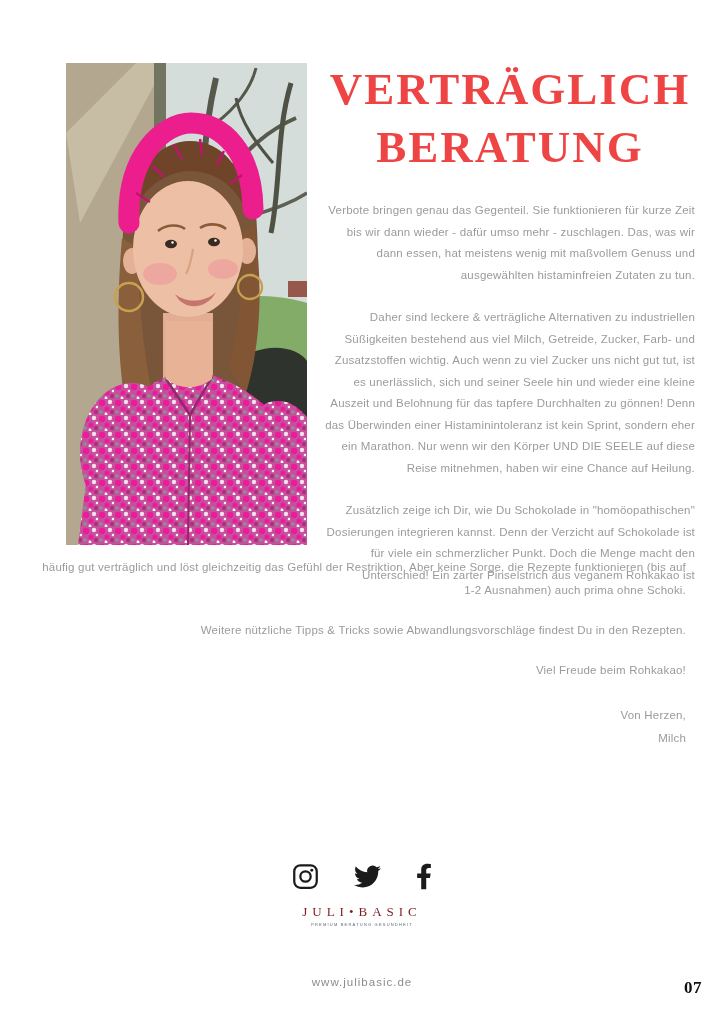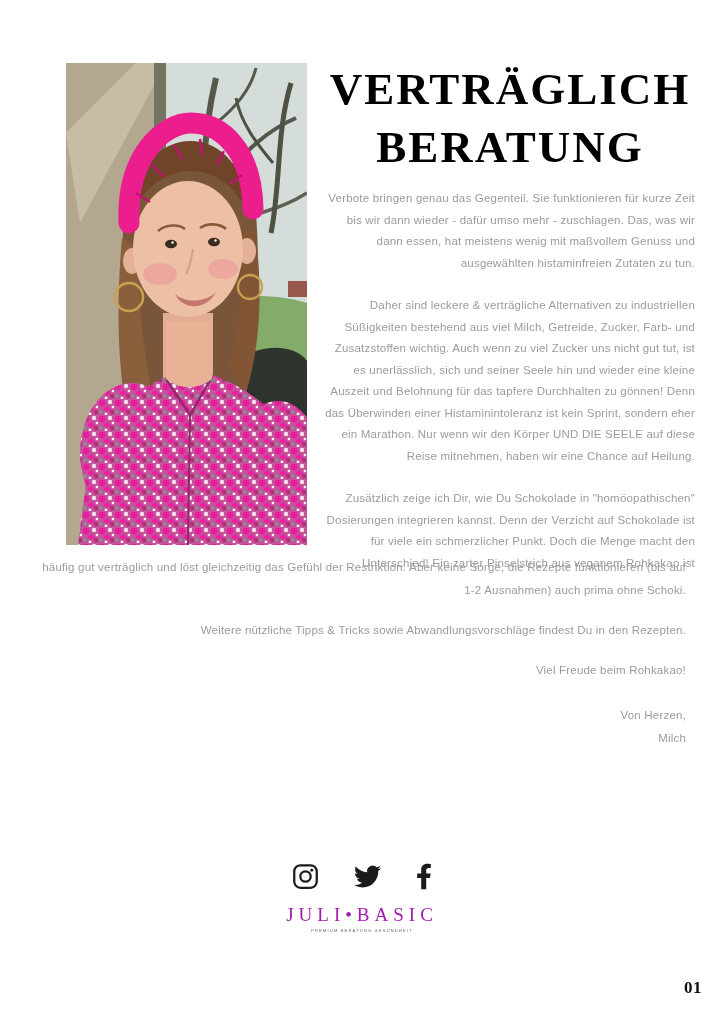--- a/index.html
+++ b/index.html
@@ -7,37 +7,37 @@
     position:relative;width:724px;height:1024px;margin:0 auto;
     background:#ffffff;overflow:hidden;
     font-family:"Liberation Sans",sans-serif;color:#9b9b9b;
   }
   
   .photo-wrap{position:absolute;left:66px;top:63px;width:241px;height:482px;overflow:hidden;}
   .photo-wrap svg{display:block;width:100%;height:100%;}
   
   .right-col{position:absolute;left:325px;top:60px;width:370px;text-align:center;}
   .page-title{
-    margin:0 0 12px 0;font-family:"Liberation Serif","DejaVu Serif",serif;
-    font-weight:700;color:#000000;font-size:45px;line-height:58px;letter-spacing:2px;
+    margin:0 0 24px 0;font-family:"Liberation Serif","DejaVu Serif",serif;
+    font-weight:700;color:#ef4444;font-size:45px;line-height:58px;letter-spacing:2px;
   }
   .body-text{font-size:11.5px;line-height:21.5px;color:#9b9b9b;letter-spacing:.2px;text-align:right;}
   .right-col p{margin:0 0 21px 0;}
   
   .full-text{position:absolute;left:38px;top:556px;width:648px;}
   .full-text p{margin:0 0 17px 0;line-height:23px;}
   .signoff{margin-top:22px;}
   .signoff p{margin:0;line-height:23px;}
   
   .brand{position:absolute;left:0;top:860px;width:100%;text-align:center;}
   .social-row{display:flex;justify-content:center;align-items:center;gap:33px;height:32px;}
   .social-row a{display:inline-flex;align-items:center;justify-content:center;color:#1b1b1b;text-decoration:none;}
   .logo-name{
     margin-top:12px;font-family:"Liberation Serif","DejaVu Serif",serif;
-    font-size:19px;letter-spacing:5px;color:#a21caf;font-weight:500;
+    font-size:13px;letter-spacing:5px;color:#7f1d1d;font-weight:500;
   }
   .logo-tagline{
     margin-top:2px;font-size:4px;letter-spacing:1.2px;color:#2d3b55;opacity:.8;
     font-family:"Liberation Sans",sans-serif;
   }
   
   .footer-url{
     position:absolute;left:0;top:976px;width:100%;text-align:center;
     font-size:11.5px;letter-spacing:1px;color:#8d8d8d;text-decoration:none;
   }
@@ -157,15 +157,16 @@
       <a href="#" aria-label="Facebook">
         <svg width="16" height="27" viewBox="0 0 320 512" fill="#1b1b1b">
           <path d="M279.14 288l14.22-92.66h-88.91v-60.13c0-25.35 12.42-50.06 52.24-50.06h40.42V6.26S260.43 0 225.36 0c-73.22 0-121.08 44.38-121.08 124.72v70.62H22.89V288h81.39v224h100.17V288z"></path>
         </svg>
       </a>
     </div>
     <div class="logo-name">JULI•BASIC</div>
     <div class="logo-tagline">PREMIUM BERATUNG GESUNDHEIT</div>
   </div>
 
-  <div class="page-number">01</div>
+  <a href="#" class="footer-url">www.julibasic.de</a>
+  <div class="page-number">07</div>
 
 </div>
 
 </body></html>

